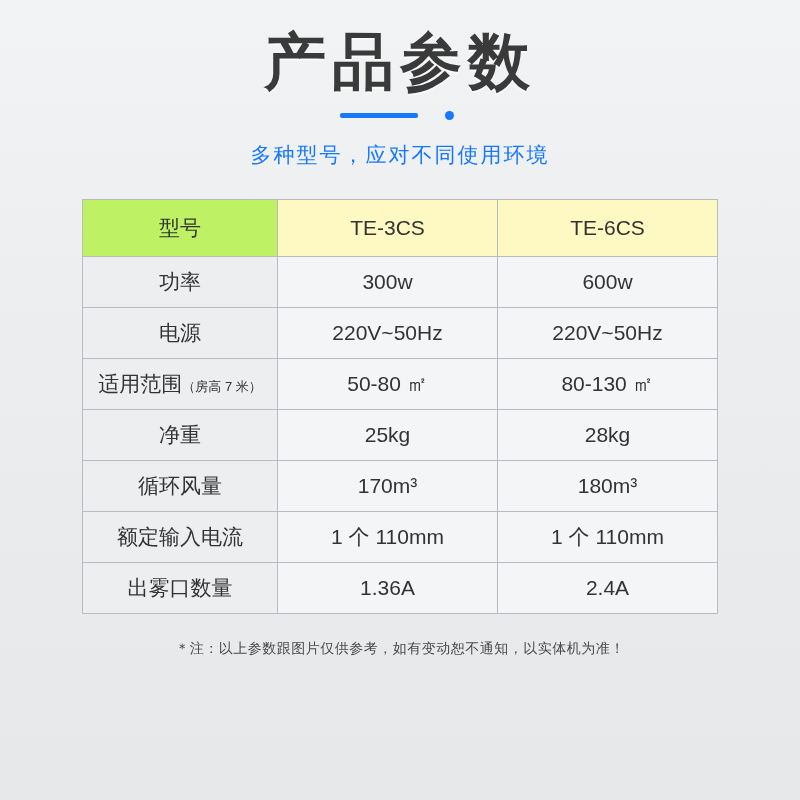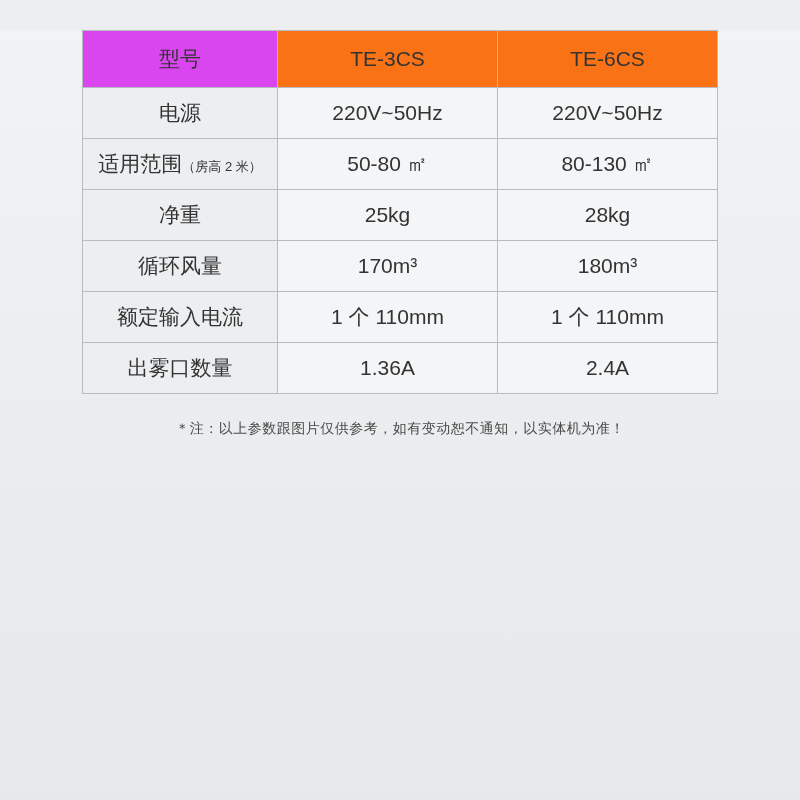--- a/index.html
+++ b/index.html
@@ -81,29 +81,29 @@
   table.spec td {
     border: 1px solid #b8bcc0;
     height: 50px;
     text-align: center;
     vertical-align: middle;
     font-size: 21px;
     color: #333;
     padding: 0 4px;
   }
   table.spec tr.header-row td {
-    background: #f97316;
+    background: #fef9c3;
     height: 56px;
   }
   table.spec tr td:first-child {
     width: 186px;
     background: #eceef0;
   }
   table.spec tr.header-row td:first-child {
-    background: #d946ef;
+    background: #bef264;
   }
   .sub-note {
     font-size: 13px;
     vertical-align: baseline;
   }
 
   
   .footnote {
     margin: 26px auto 12px auto;
     width: 700px;
@@ -111,39 +111,52 @@
     font-size: 14px;
     color: #4a4a4a;
     letter-spacing: 0.5px;
   }
 </style>
 </head>
 <body>
 
 <div class="page">
 
+  <div class="header">
+    <h1 class="main-title">产品参数</h1>
+    <div class="divider">
+      <span class="bar"></span>
+      <span class="dot"></span>
+    </div>
+    <p class="subtitle">多种型号，应对不同使用环境</p>
+  </div>
 
   <div class="table-wrap">
     <table class="spec">
       <tbody>
         <tr class="header-row">
           <td>型号</td>
           <td>TE-3CS</td>
           <td>TE-6CS</td>
         </tr>
 
+        <tr>
+          <td>功率</td>
+          <td>300w</td>
+          <td>600w</td>
+        </tr>
 
         <tr>
           <td>电源</td>
           <td>220V~50Hz</td>
           <td>220V~50Hz</td>
         </tr>
 
         <tr>
-          <td><span>适用范围</span><span class="sub-note">（房高 2 米）</span></td>
+          <td><span>适用范围</span><span class="sub-note">（房高 7 米）</span></td>
           <td>50-80 ㎡</td>
           <td>80-130 ㎡</td>
         </tr>
 
         <tr>
           <td>净重</td>
           <td>25kg</td>
           <td>28kg</td>
         </tr>
 

